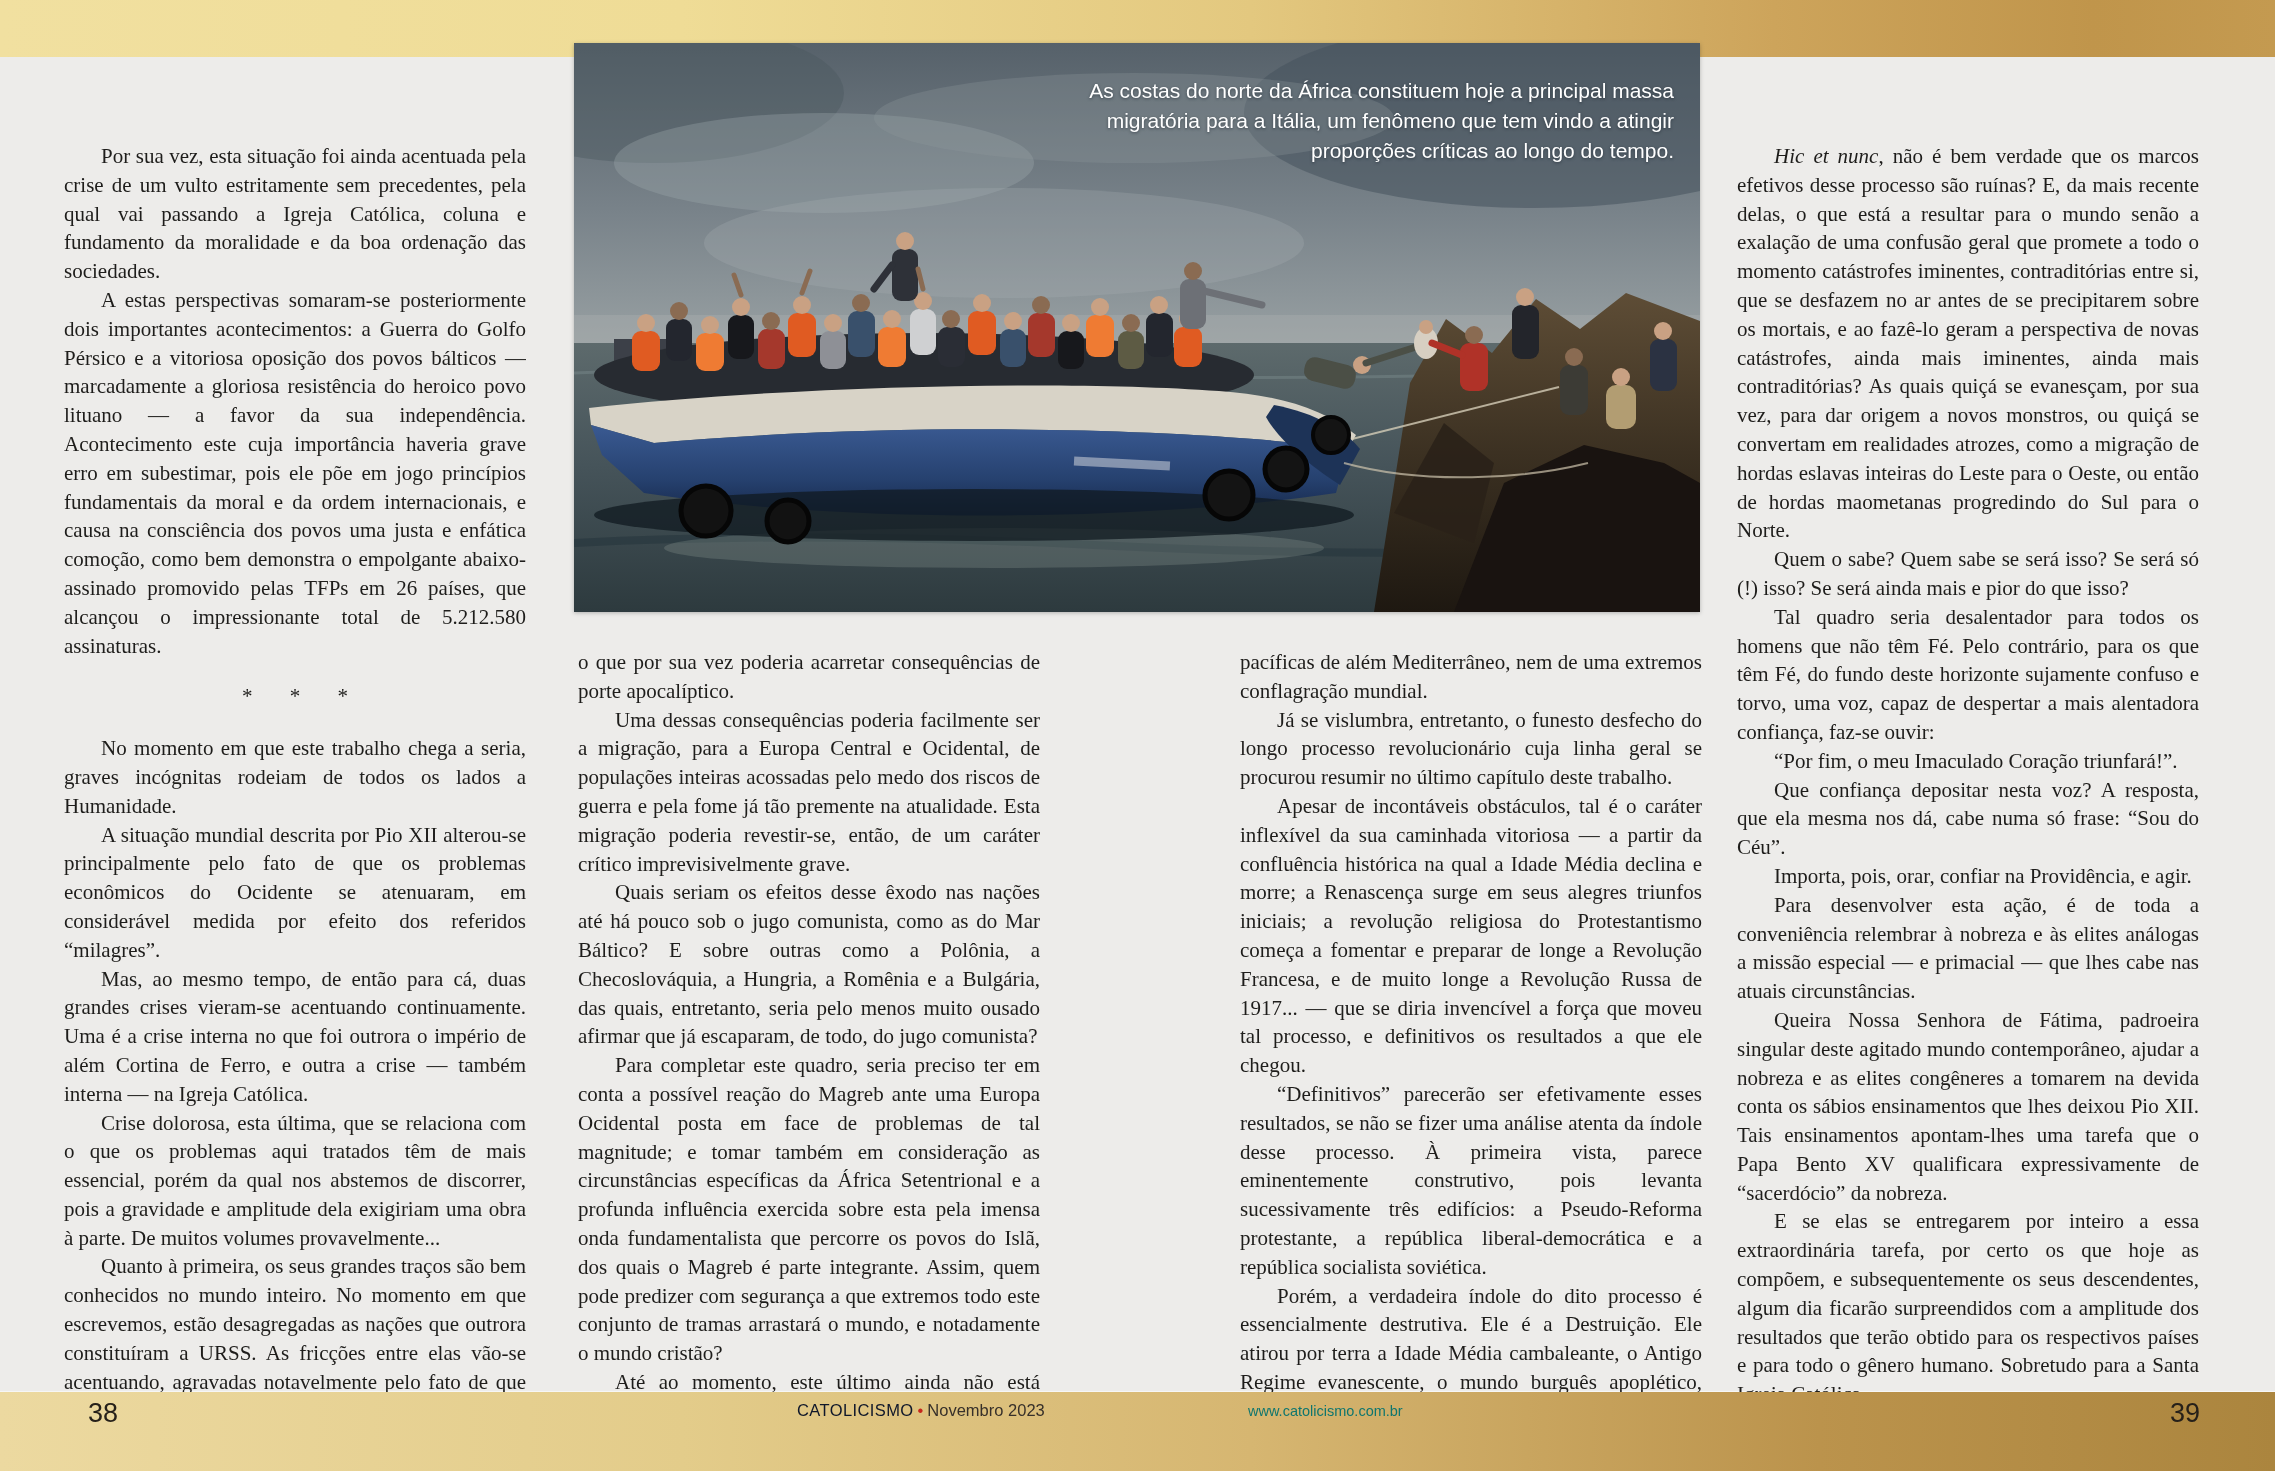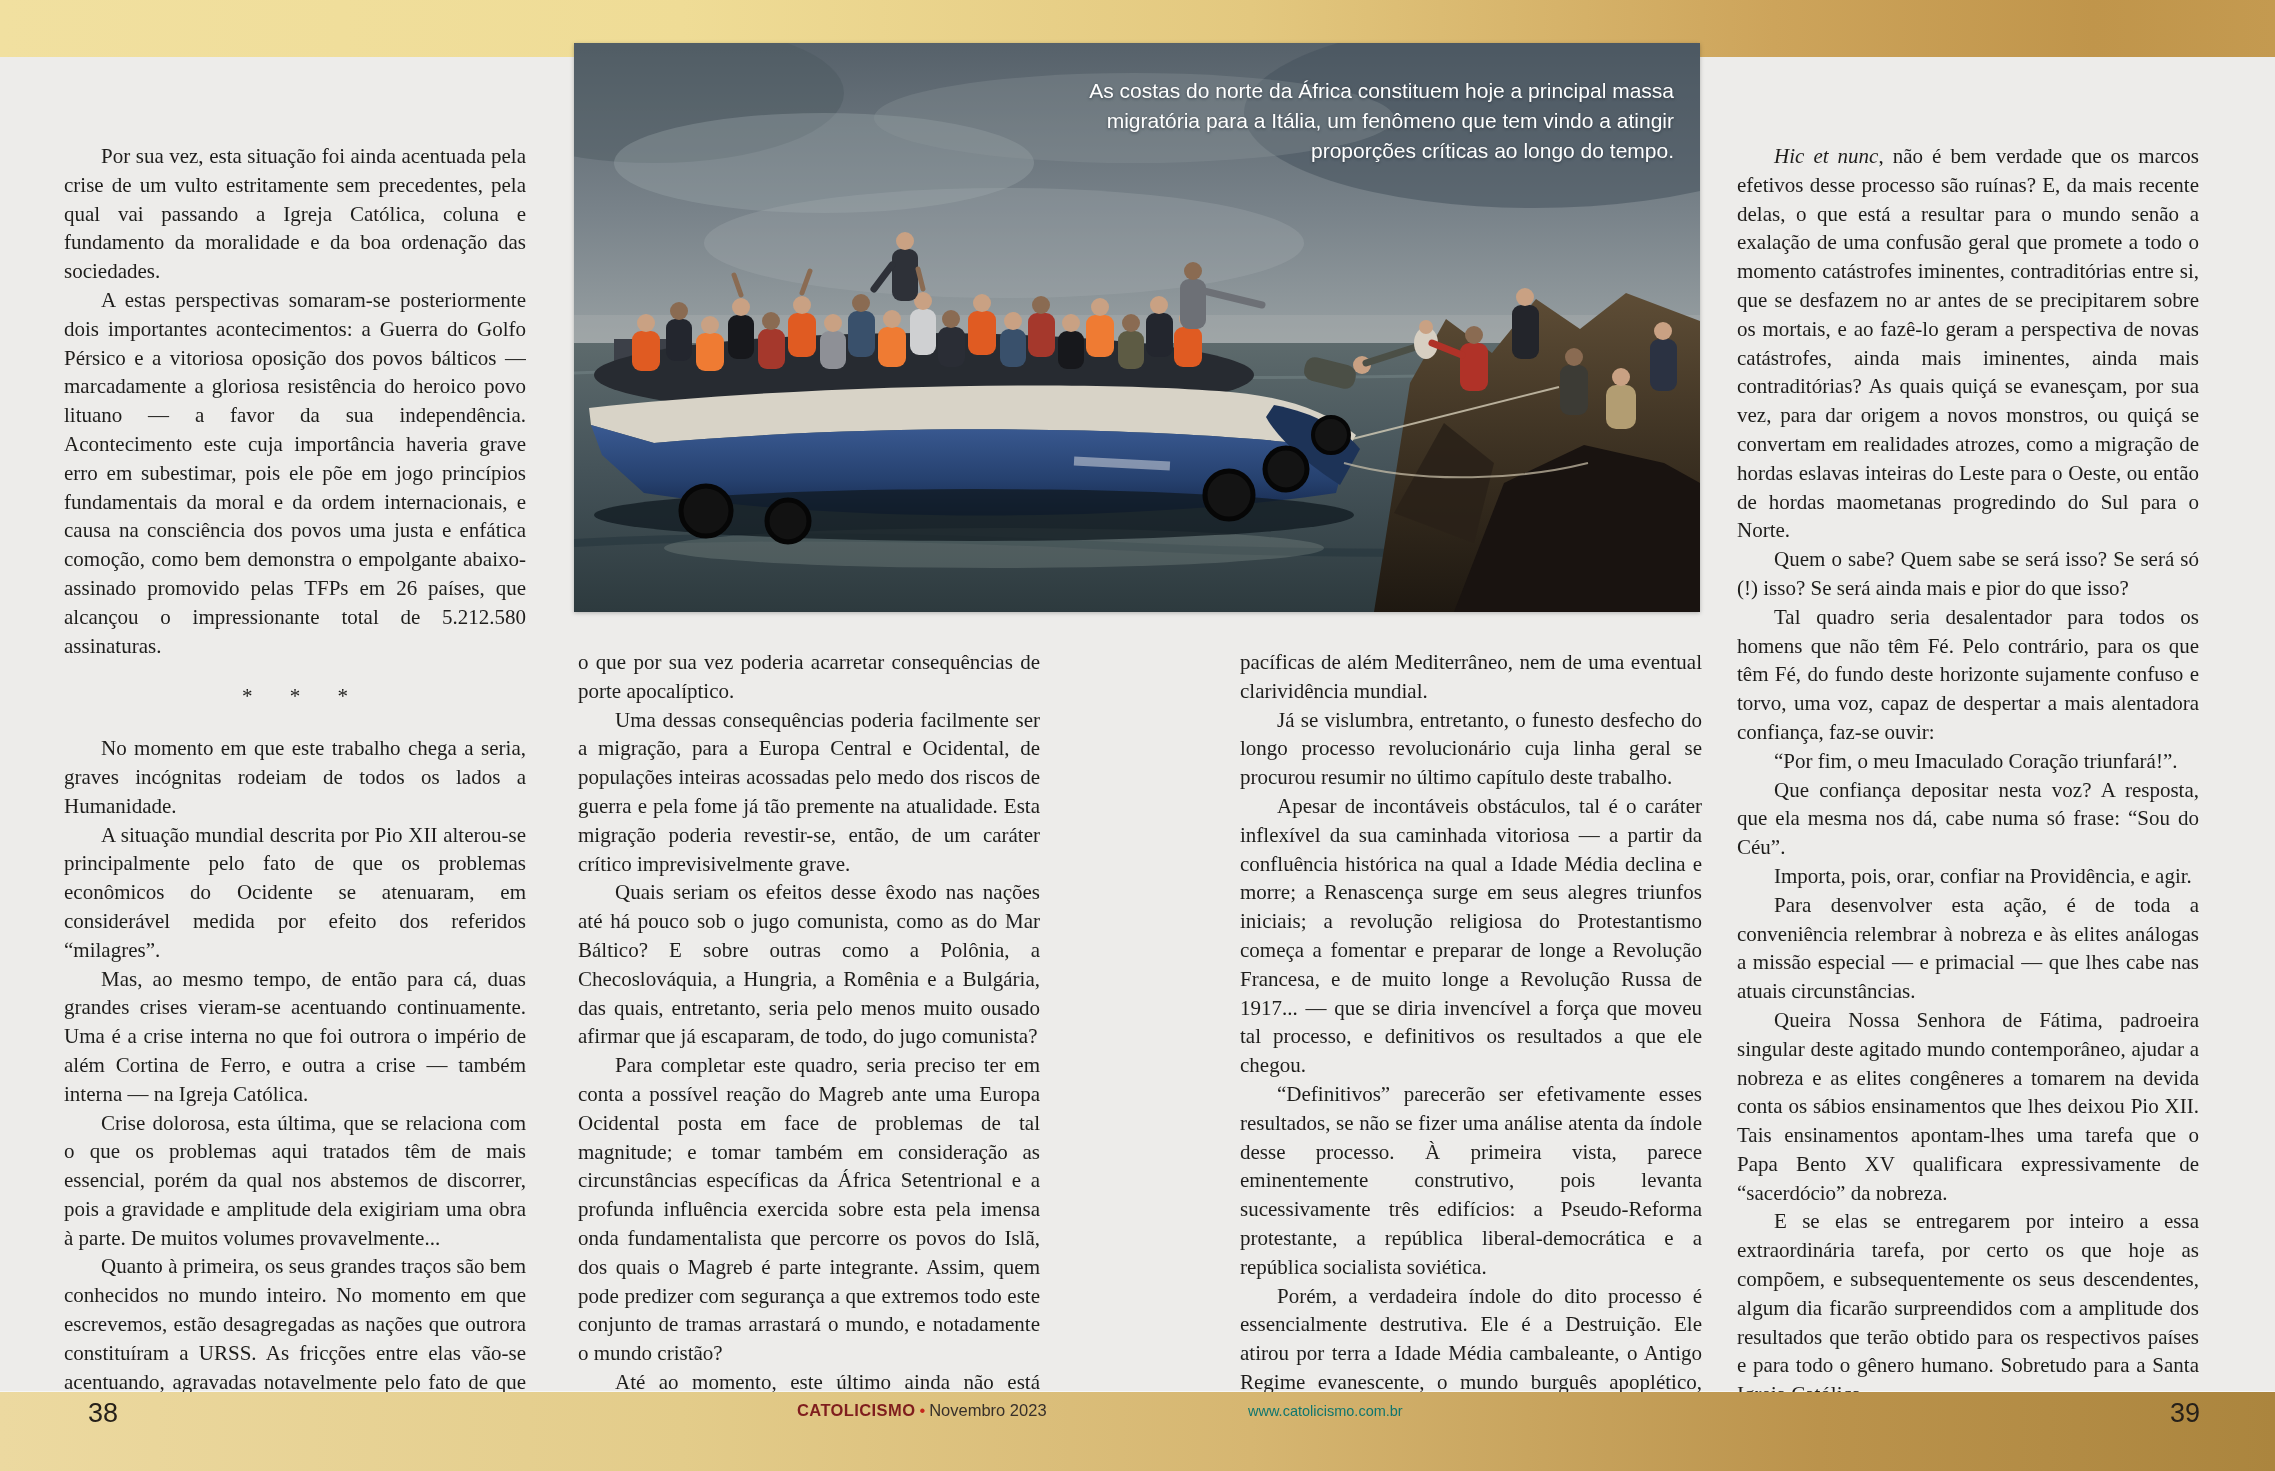--- a/index.html
+++ b/index.html
@@ -32,21 +32,21 @@
   .pagenum{
     position:absolute;font-family:"Liberation Sans", sans-serif;
     font-size:27px;font-weight:400;color:#262019;z-index:5;
   }
   .pagenum.left{left:88px;top:1398px;}
   .pagenum.right{left:2134px;top:1398px;margin-left:36px;}
   .footer-brand{
     position:absolute;left:797px;top:1401px;z-index:5;
     font-family:"Liberation Sans", sans-serif;font-size:16.5px;color:#37302a;
   }
-  .footer-brand .mag{font-weight:bold;color:#7f1d1d;letter-spacing:.4px;}
+  .footer-brand .mag{font-weight:normal;color:#0f172a;letter-spacing:.4px;}
   .footer-brand .dot{color:#c5271c;margin:0 4px;}
   .footer-url{
     position:absolute;left:1248px;top:1403px;z-index:5;
     font-family:"Liberation Sans", sans-serif;font-size:14.5px;color:#0f766e;
   }
 </style>
 </head>
 <body>
 
 <div class="spread">
@@ -203,21 +203,21 @@
       <p class="ind">Quanto à primeira, os seus grandes traços são bem conhecidos no mundo inteiro. No momento em que escrevemos, estão desagregadas as nações que outrora constituíram a URSS. As fricções entre elas vão-se acentuando, agravadas notavelmente pelo fato de que algumas dessas nações possuem meios de deflagrar uma guerra atômica.</p>
     </div>
   <div class="col c2">
       <p class="">o que por sua vez poderia acarretar consequências de porte apocalíptico.</p>
       <p class="ind">Uma dessas consequências poderia facilmente ser a migração, para a Europa Central e Ocidental, de populações inteiras acossadas pelo medo dos riscos de guerra e pela fome já tão premente na atualidade. Esta migração poderia revestir-se, então, de um caráter crítico imprevisivelmente grave.</p>
       <p class="ind">Quais seriam os efeitos desse êxodo nas nações até há pouco sob o jugo comunista, como as do Mar Báltico? E sobre outras como a Polônia, a Checoslováquia, a Hungria, a Romênia e a Bulgária, das quais, entretanto, seria pelo menos muito ousado afirmar que já escaparam, de todo, do jugo comunista?</p>
       <p class="ind">Para completar este quadro, seria preciso ter em conta a possível reação do Magreb ante uma Europa Ocidental posta em face de problemas de tal magnitude; e tomar também em consideração as circunstâncias específicas da África Setentrional e a profunda influência exercida sobre esta pela imensa onda fundamentalista que percorre os povos do Islã, dos quais o Magreb é parte integrante. Assim, quem pode predizer com segurança a que extremos todo este conjunto de tramas arrastará o mundo, e notadamente o mundo cristão?</p>
       <p class="ind">Até ao momento, este último ainda não está envolvido no tríplice drama das invasões do Leste, que se anunciam pacíficas, das invasões provavelmente menos</p>
     </div>
   <div class="col c3">
-      <p class="">pacíficas de além Mediterrâneo, nem de uma eventual clarividência mundial.</p>
+      <p class="">pacíficas de além Mediterrâneo, nem de uma extremos conflagração mundial.</p>
       <p class="ind">Já se vislumbra, entretanto, o funesto desfecho do longo processo revolucionário cuja linha geral se procurou resumir no último capítulo deste trabalho.</p>
       <p class="ind">Apesar de incontáveis obstáculos, tal é o caráter inflexível da sua caminhada vitoriosa — a partir da confluência histórica na qual a Idade Média declina e morre; a Renascença surge em seus alegres triunfos iniciais; a revolução religiosa do Protestantismo começa a fomentar e preparar de longe a Revolução Francesa, e de muito longe a Revolução Russa de 1917... — que se diria invencível a força que moveu tal processo, e definitivos os resultados a que ele chegou.</p>
       <p class="ind">“Definitivos” parecerão ser efetivamente esses resultados, se não se fizer uma análise atenta da índole desse processo. À primeira vista, parece eminentemente construtivo, pois levanta sucessivamente três edifícios: a Pseudo-Reforma protestante, a república liberal-democrática e a república socialista soviética.</p>
       <p class="ind">Porém, a verdadeira índole do dito processo é essencialmente destrutiva. Ele é a Destruição. Ele atirou por terra a Idade Média cambaleante, o Antigo Regime evanescente, o mundo burguês apoplético, frenético e conturbado; sob a pressão dele está em ruínas a ex-URSS, sinistra, misteriosa, apodrecida como uma fruta que há tempo caiu do ramo.</p>
     </div>
   <div class="col c4">
       <p class="ind"><i>Hic et nunc</i>, não é bem verdade que os marcos efetivos desse processo são ruínas? E, da mais recente delas, o que está a resultar para o mundo senão a exalação de uma confusão geral que promete a todo o momento catástrofes iminentes, contraditórias entre si, que se desfazem no ar antes de se precipitarem sobre os mortais, e ao fazê-lo geram a perspectiva de novas catástrofes, ainda mais iminentes, ainda mais contraditórias? As quais quiçá se evanesçam, por sua vez, para dar origem a novos monstros, ou quiçá se convertam em realidades atrozes, como a migração de hordas eslavas inteiras do Leste para o Oeste, ou então de hordas maometanas progredindo do Sul para o Norte.</p>
       <p class="ind">Quem o sabe? Quem sabe se será isso? Se será só (!) isso? Se será ainda mais e pior do que isso?</p>
       <p class="ind">Tal quadro seria desalentador para todos os homens que não têm Fé. Pelo contrário, para os que têm Fé, do fundo deste horizonte sujamente confuso e torvo, uma voz, capaz de despertar a mais alentadora confiança, faz-se ouvir:</p>
       <p class="ind">“Por fim, o meu Imaculado Coração triunfará!”.</p>

